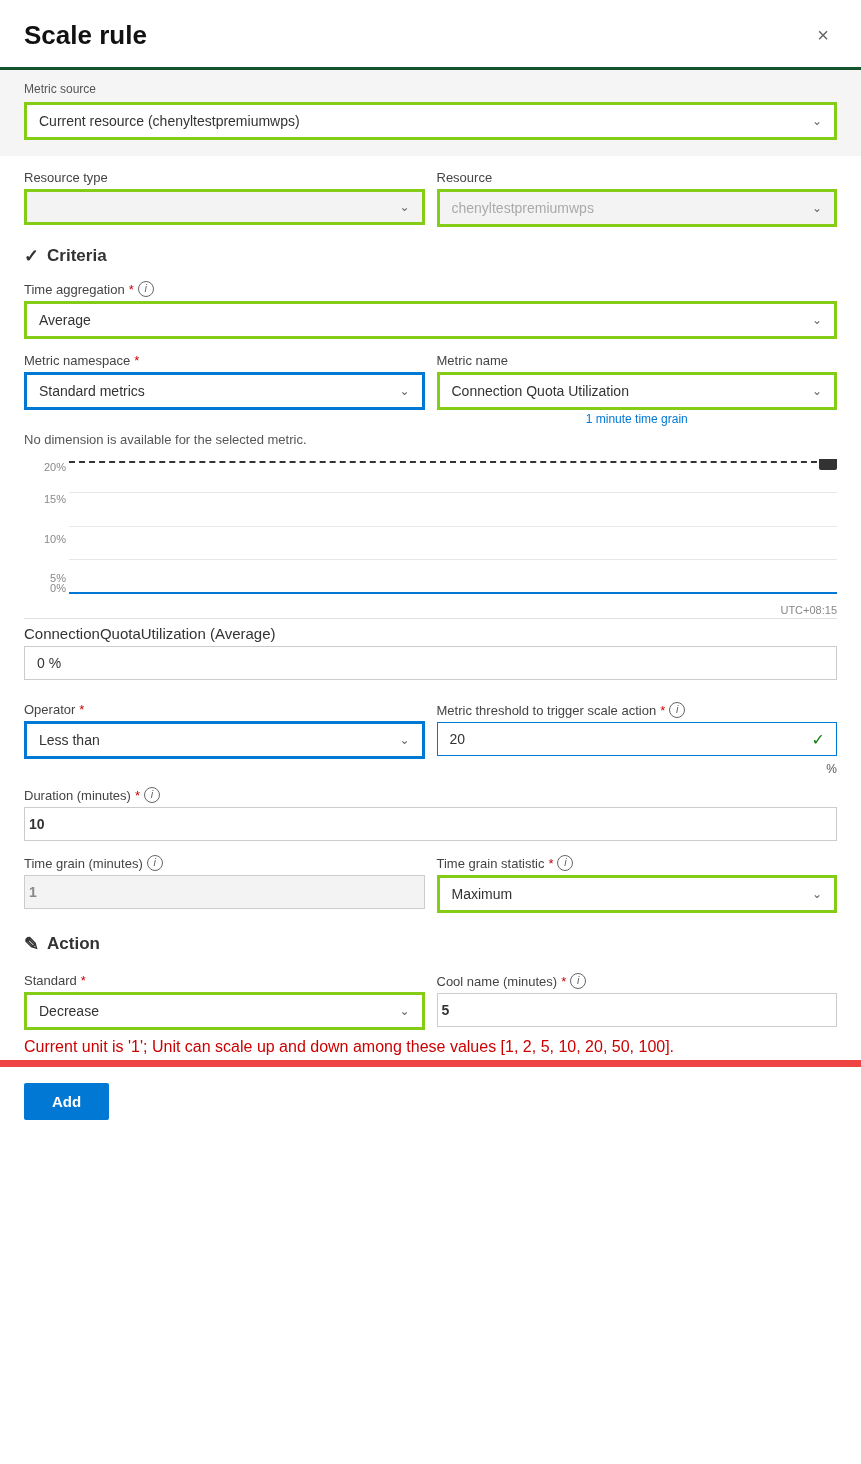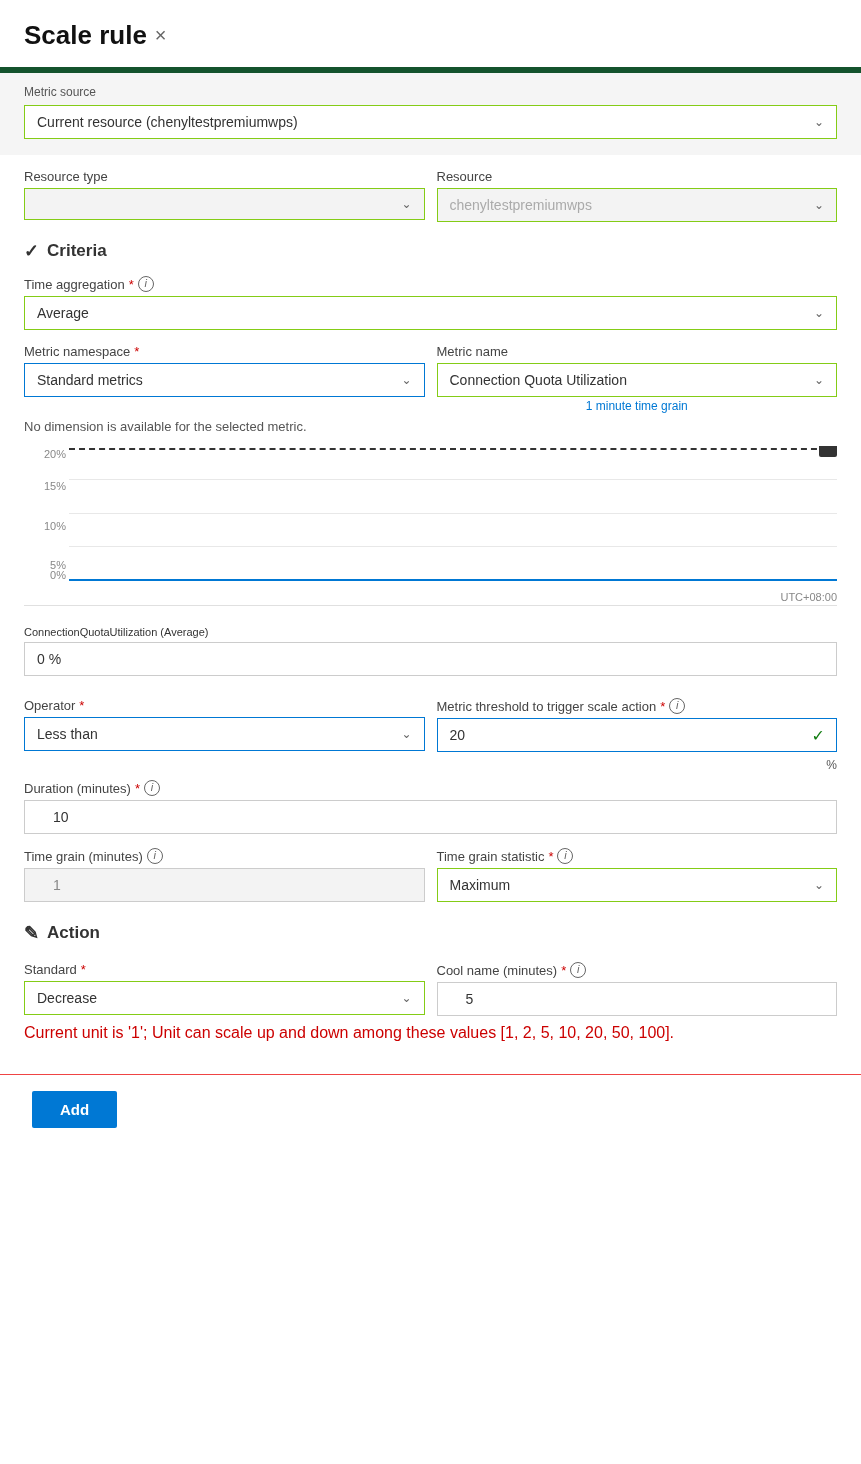--- a/index.html
+++ b/index.html
@@ -13,23 +13,24 @@
     }
     .panel {
       width: 861px;
       background: #fff;
       padding: 0;
       display: flex;
       flex-direction: column;
     }
     .panel-header {
       display: flex;
+      justify-content: space-between;
       align-items: center;
       padding: 20px 24px 16px 24px;
-      border-bottom: 6px solid #14532d;
+      border-bottom: 3px solid #14532d;
     }
     .panel-title {
       font-size: 26px;
       font-weight: 600;
       color: #111;
     }
     .close-btn {
       font-size: 20px;
       color: #666;
       cursor: pointer;
@@ -57,21 +58,21 @@
       border-radius: 50%;
       text-align: center;
       line-height: 13px;
       font-size: 11px;
       color: #666;
       cursor: pointer;
       font-style: italic;
     }
     .dropdown-field {
       width: 100%;
-      border: 1px solid #84cc16;
+      border: 3px solid #84cc16;
       padding: 8px 12px;
       display: flex;
       justify-content: space-between;
       align-items: center;
       cursor: pointer;
       background: #fff;
       font-size: 14px;
       color: #333;
     }
     .dropdown-field.disabled {
@@ -110,24 +111,25 @@
       margin-top: 0;
     }
     .source-label {
       font-size: 12px;
       color: #555;
       margin-bottom: 6px;
     }
     .input-field {
       width: 100%;
       border: 1px solid #ccc;
-      padding: 8px 28px;
+      padding: 8px 4px;
       font-size: 14px;
       color: #333;
       background: #fff;
+      font-weight: bold;
     }
     .input-field.disabled {
       background: #f3f3f3;
       color: #888;
     }
     .chart-container {
       margin-top: 12px;
       position: relative;
       height: 160px;
       border-bottom: 1px solid #e0e0e0;
@@ -190,23 +192,23 @@
       top: -9px;
     }
     .chart-utc {
       position: absolute;
       bottom: 2px;
       right: 0;
       font-size: 11px;
       color: #888;
     }
     .chart-metric-label {
-      font-size: 11px;
-      color: #333;
-      margin-top: 20px;
+      font-size: 15px;
+      color: #333;
+      margin-top: 6px;
     }
     .value-display {
       width: 100%;
       border: 1px solid #ccc;
       padding: 8px 12px;
       font-size: 14px;
       color: #333;
       background: #fff;
       margin-top: 4px;
     }
@@ -252,23 +254,23 @@
       font-weight: 600;
       margin-top: 20px;
       margin-bottom: 4px;
     }
     .unit-note {
       font-size: 16px;
       color: #c00;
       margin-top: 8px;
     }
     .panel-footer {
-      padding: 16px 32px;
-      border-top: 1px solid #ef4444;
-      margin-top: 32px;
+      padding: 16px 24px;
+      border-top: 7px solid #ef4444;
+      margin-top: 4px;
     }
     .add-btn {
       background: #0078d4;
       color: #fff;
       border: none;
       padding: 10px 28px;
       font-size: 15px;
       font-weight: 600;
       cursor: pointer;
       border-radius: 2px;
@@ -375,21 +377,21 @@
         <div class="chart-data-line" style="bottom:0;"></div>
 
         <div class="chart-thumb" style="top: -7px;"></div>
       </div>
 
       <div style="position:absolute; left:0; top:2px; width:42px; text-align:right; font-size:11px; color:#888;">20%</div>
       <div style="position:absolute; left:0; top:25%; width:42px; text-align:right; font-size:11px; color:#888; transform:translateY(-50%);">15%</div>
       <div style="position:absolute; left:0; top:50%; width:42px; text-align:right; font-size:11px; color:#888; transform:translateY(-50%);">10%</div>
       <div style="position:absolute; left:0; top:75%; width:42px; text-align:right; font-size:11px; color:#888; transform:translateY(-50%);">5%</div>
       <div style="position:absolute; left:0; bottom:24px; width:42px; text-align:right; font-size:11px; color:#888;">0%</div>
-      <div class="chart-utc">UTC+08:00</div>
+      <div class="chart-utc">UTC+08:15</div>
     </div>
 
     <div class="chart-metric-label">ConnectionQuotaUtilization (Average)</div>
 
     <div class="value-display">0 %</div>
 
     <div class="operator-section two-col">
       <div>
         <div class="field-label">
           <span>Operator</span>

